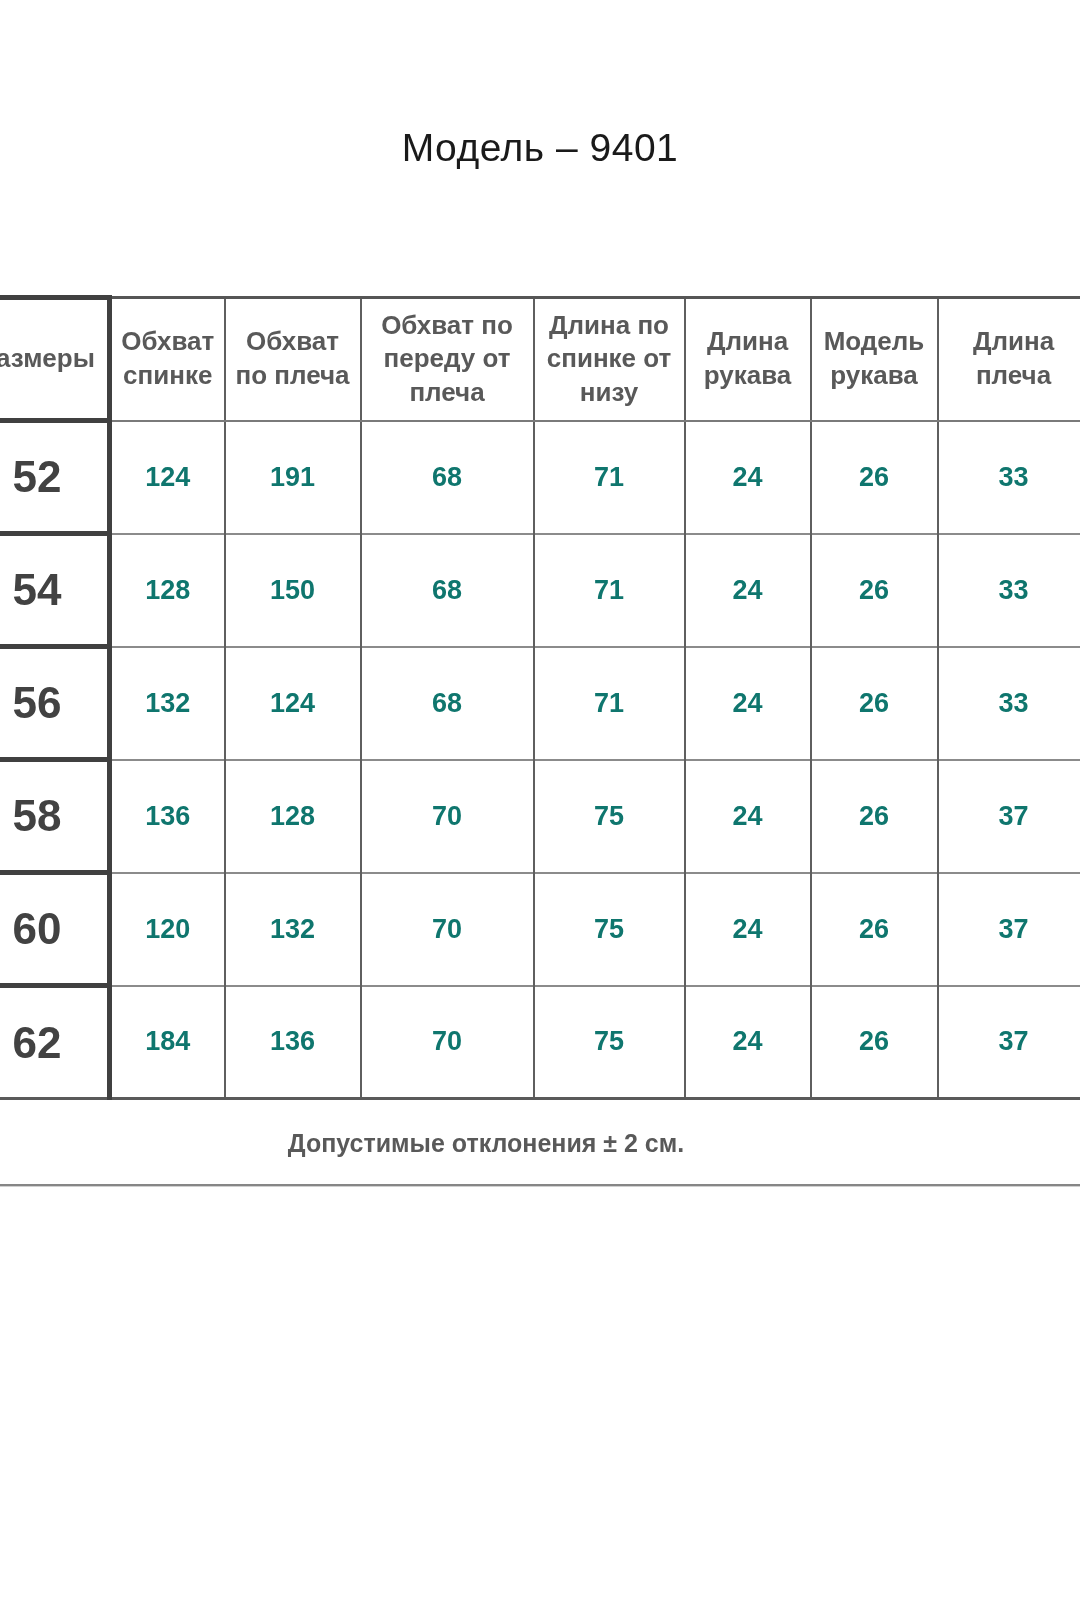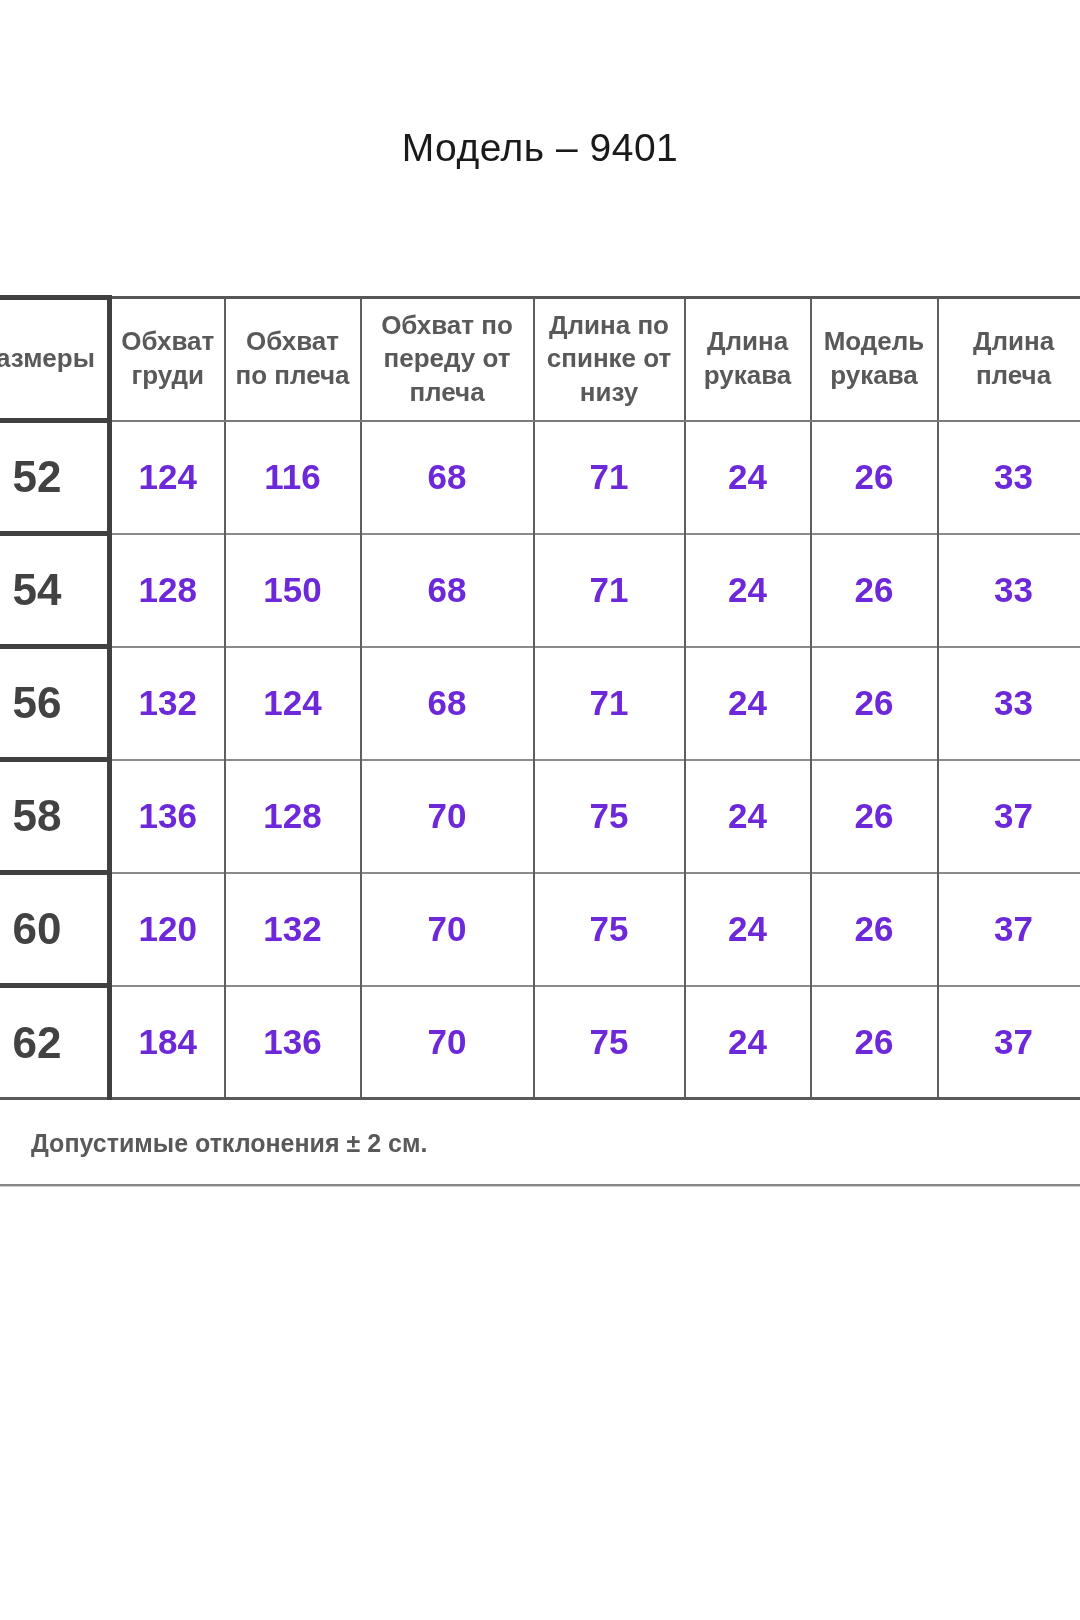--- a/index.html
+++ b/index.html
@@ -44,42 +44,42 @@
   .size-chart tbody tr { height: 113px; }
   .size-chart th {
     font-size: 26px;
     font-weight: 700;
     color: #595959;
     line-height: 1.3;
     border-top: 3px solid #565656;
     border-bottom: 2px solid #7a7a7a;
   }
   .size-chart td {
-    font-size: 35px;
+    font-size: 27px;
     font-weight: 700;
-    color: #6d28d9;
+    color: #0f766e;
     border-top: 2px solid #8b8b8b;
   }
   .size-chart tbody tr:last-child td { border-bottom: 3px solid #5a5a5a; }
   .size-chart .c0 {
     border: 5px solid #404040;
   }
   .size-chart td.c0 {
     font-size: 44px;
     color: #424242;
   }
   .footer-note {
     position: absolute;
     top: 1129px;
     left: 0;
     width: 972px;
+    text-align: center;
     font-size: 25px;
     font-weight: 700;
     color: #595959;
-    padding-left: 31px;
   }
   .bottom-divider {
     position: absolute;
     top: 1184px;
     left: 0;
     width: 1080px;
     height: 2px;
     background: #868686;
     border-bottom: 1px solid #d0d0d0;
   }
@@ -98,34 +98,34 @@
         <col style="width:136px">
         <col style="width:173px">
       <col style="width:151px">
         <col style="width:126px">
         <col style="width:127px">
         <col style="width:152px">
     </colgroup>
     <thead>
       <tr>
         <th class="c0">Размеры</th>
-        <th>Обхват груди</th>
+        <th>Обхват спинке</th>
         <th>Обхват по плеча</th>
         <th>Обхват по переду от плеча</th>
         <th>Длина по спинке от низу</th>
         <th>Длина рукава</th>
         <th>Модель рукава</th>
         <th>Длина плеча</th>
       </tr>
     </thead>
     <tbody>
       <tr>
         <td class="c0">52</td>
         <td>124</td>
-        <td>116</td>
+        <td>191</td>
         <td>68</td>
         <td>71</td>
         <td>24</td>
         <td>26</td>
         <td>33</td>
       </tr>
       <tr>
         <td class="c0">54</td>
         <td>128</td>
         <td>150</td>

